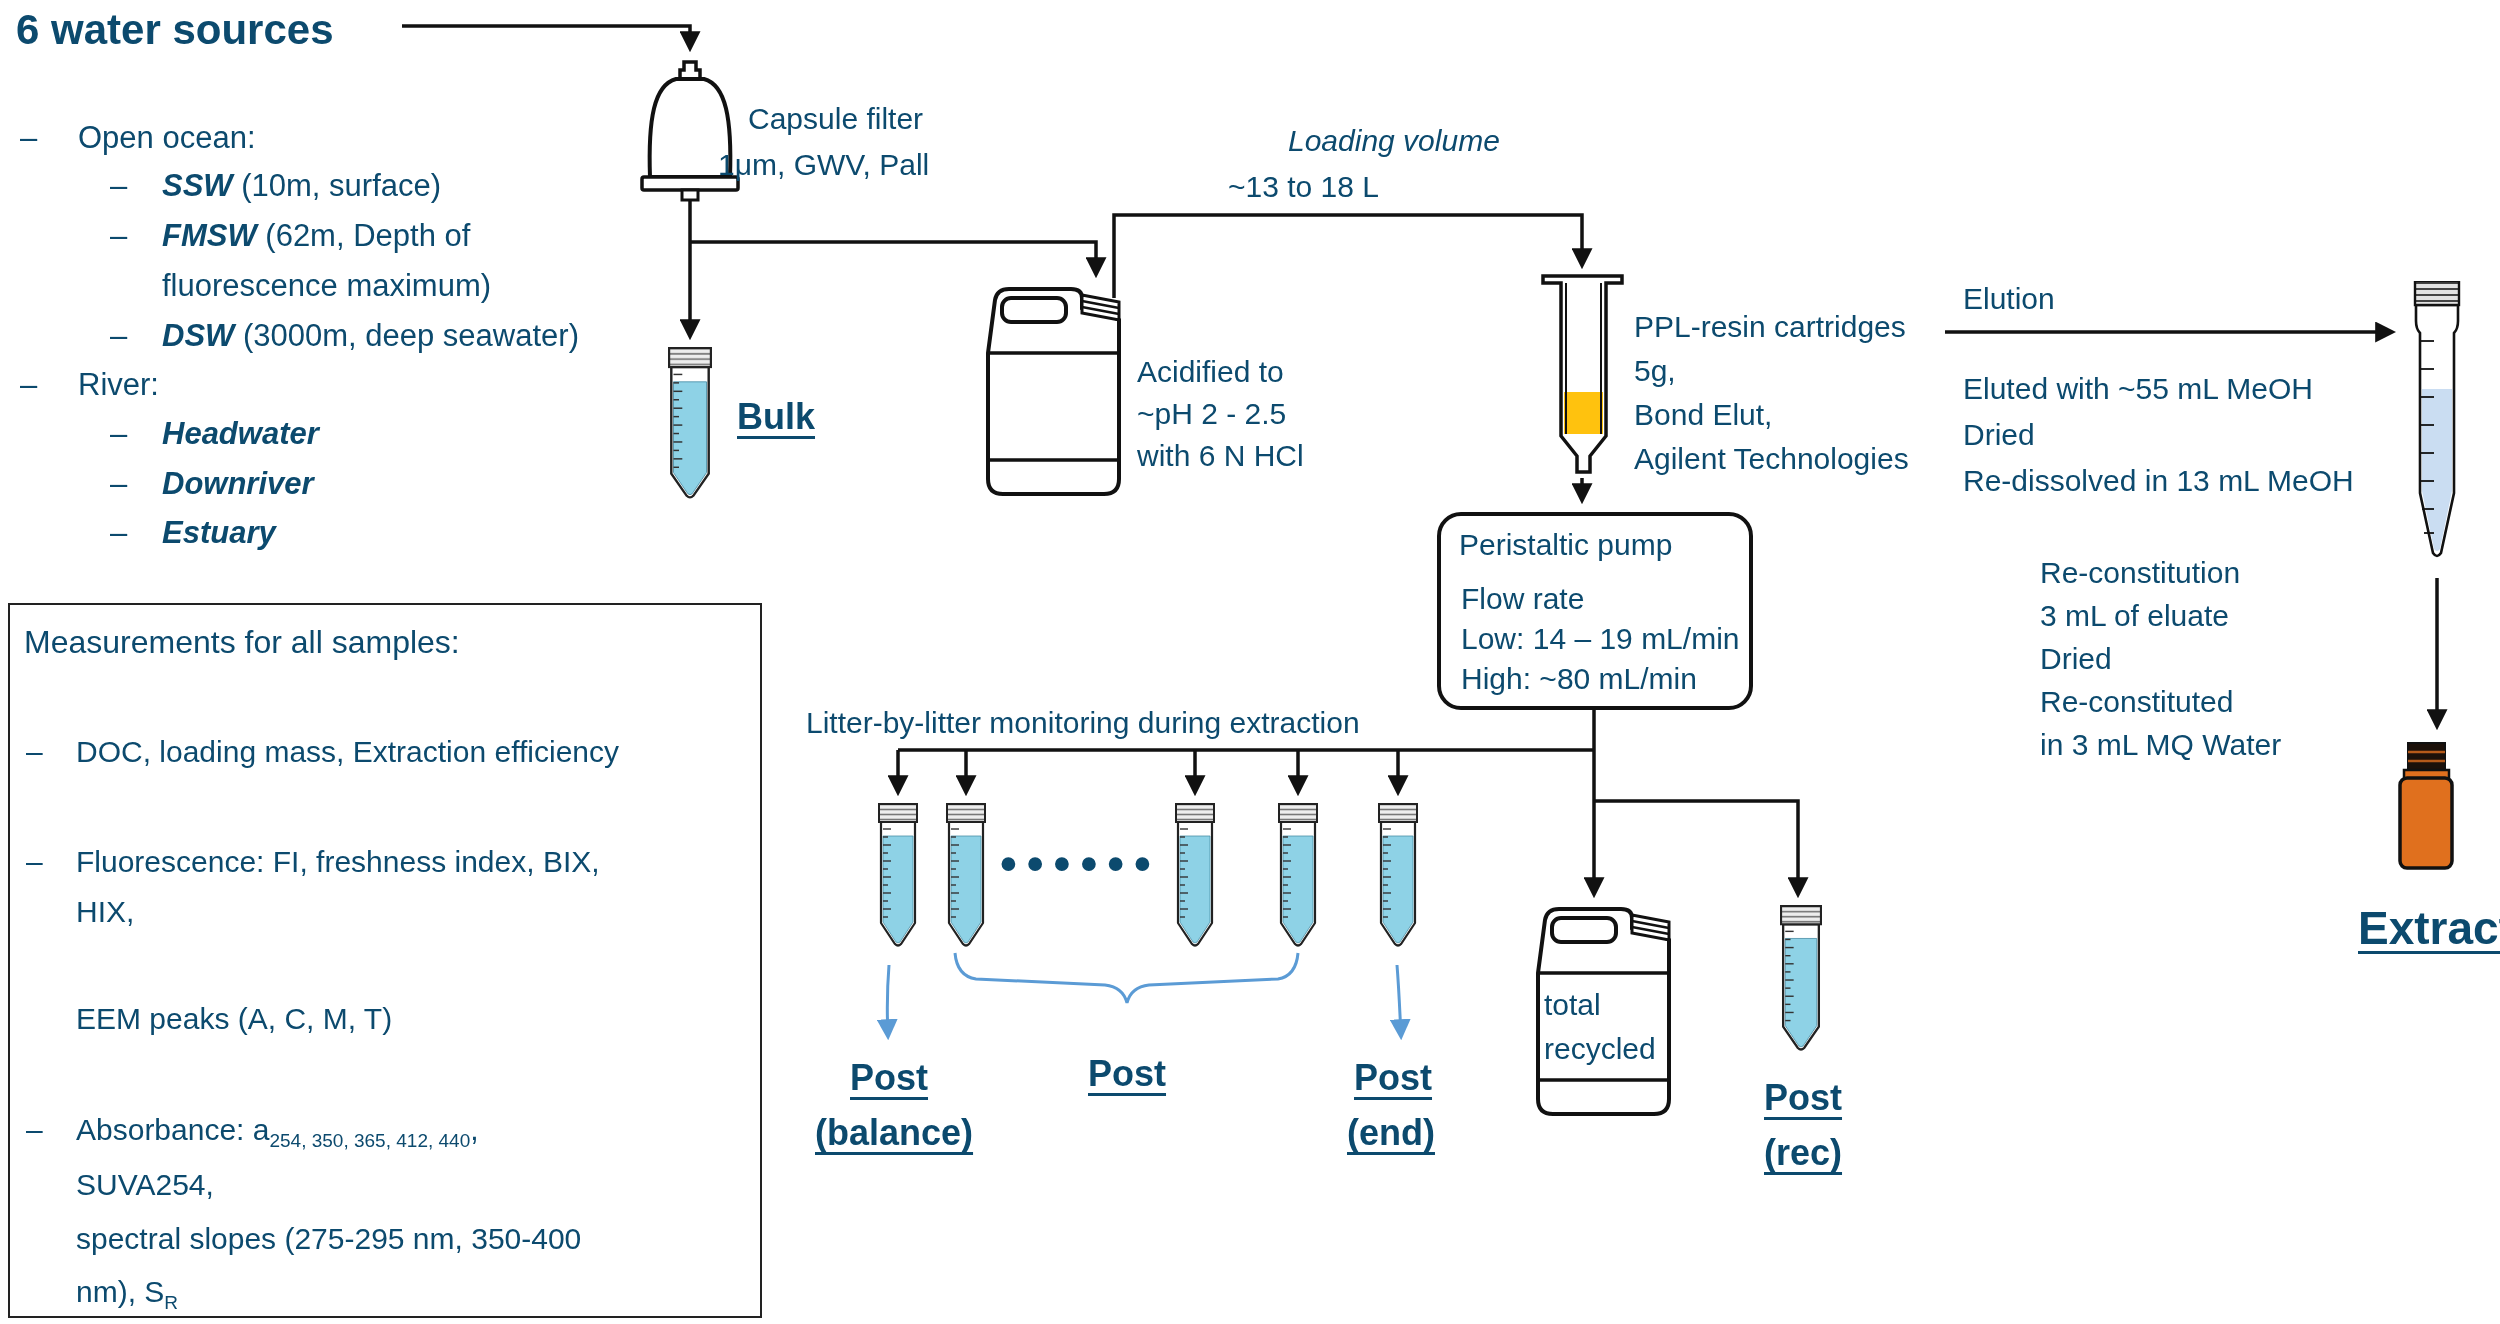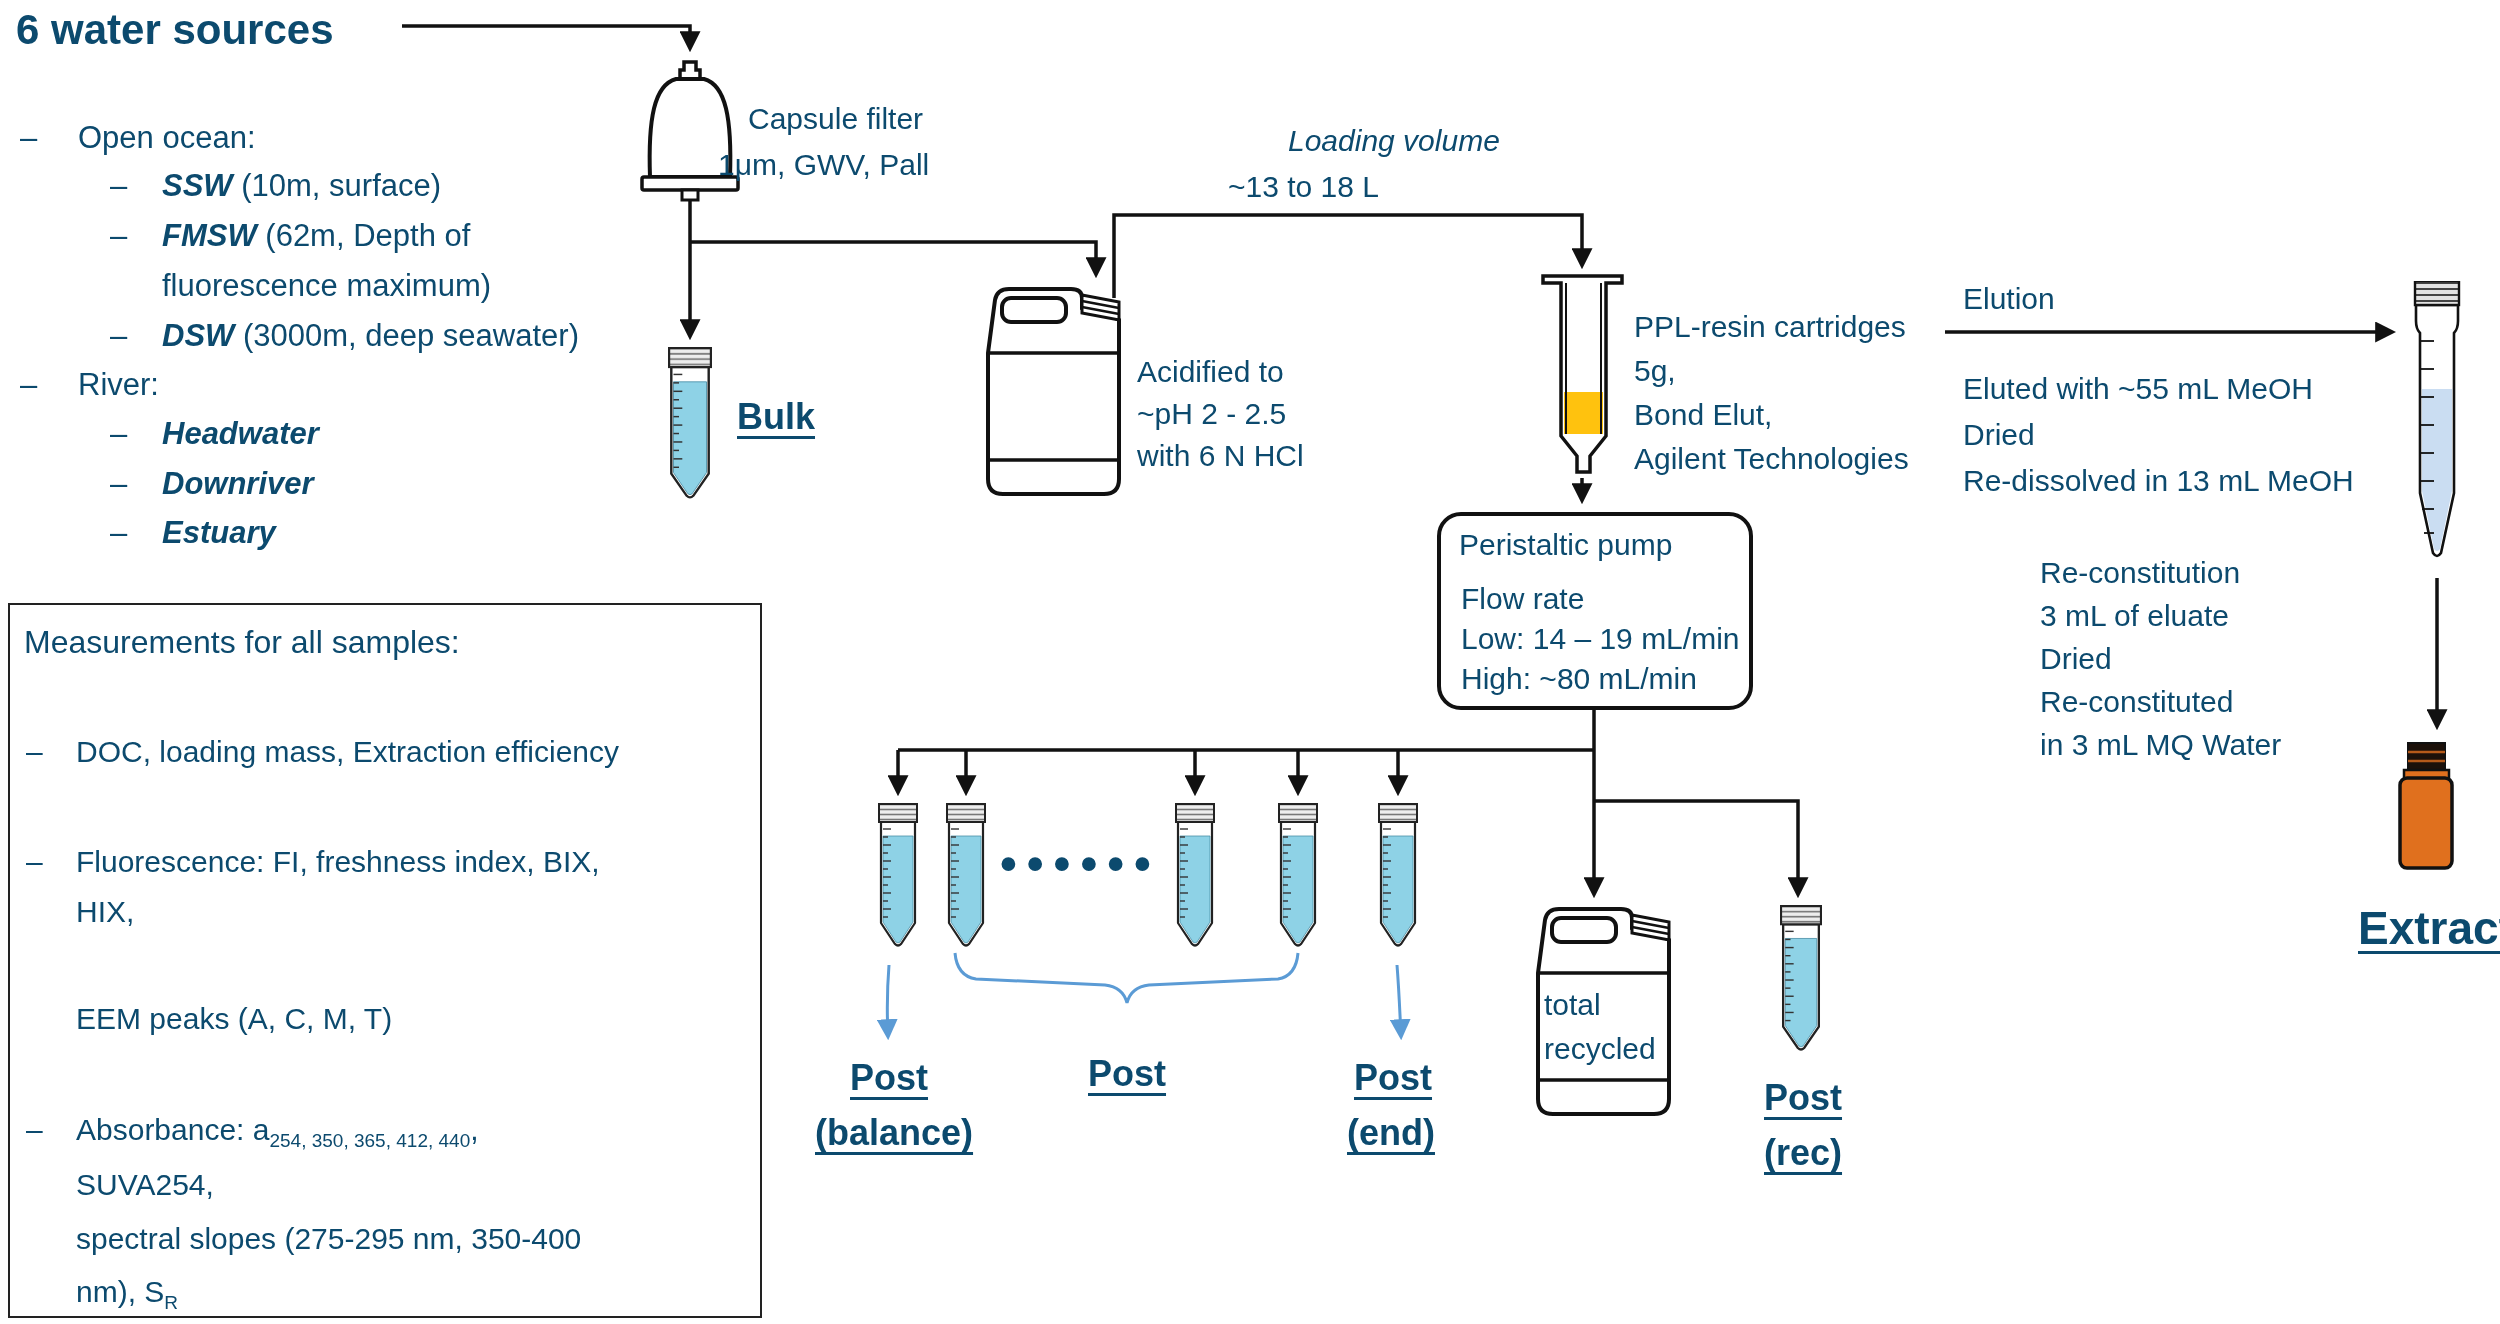--- a/index.html
+++ b/index.html
@@ -198,20 +198,21 @@
   <div class="t fs30" style="left:1634px;top:310px;">PPL-resin cartridges</div>
   <div class="t fs30" style="left:1634px;top:354px;">5g,</div>
   <div class="t fs30" style="left:1634px;top:398px;">Bond Elut,</div>
   <div class="t fs30" style="left:1634px;top:442px;">Agilent Technologies</div>
 
   <div class="t fs30" style="left:1459px;top:528px;">Peristaltic pump</div>
   <div class="t fs30" style="left:1461px;top:582px;">Flow rate</div>
   <div class="t fs30" style="left:1461px;top:622px;">Low: 14 – 19 mL/min</div>
   <div class="t fs30" style="left:1461px;top:662px;">High: ~80 mL/min</div>
 
+  <div class="t fs30" style="left:806px;top:706px;">Litter-by-litter monitoring during extraction</div>
   <div class="t dots" style="left:1000px;top:836px;">••••••</div>
 
   <div class="t lbl" style="left:850px;top:1057px;">Post</div>
   <div class="t lbl" style="left:815px;top:1112px;">(balance)</div>
   <div class="t lbl" style="left:1088px;top:1053px;">Post</div>
   <div class="t lbl" style="left:1354px;top:1057px;">Post</div>
   <div class="t lbl" style="left:1347px;top:1112px;">(end)</div>
   <div class="t lbl" style="left:1764px;top:1077px;">Post</div>
   <div class="t lbl" style="left:1764px;top:1132px;">(rec)</div>
 

